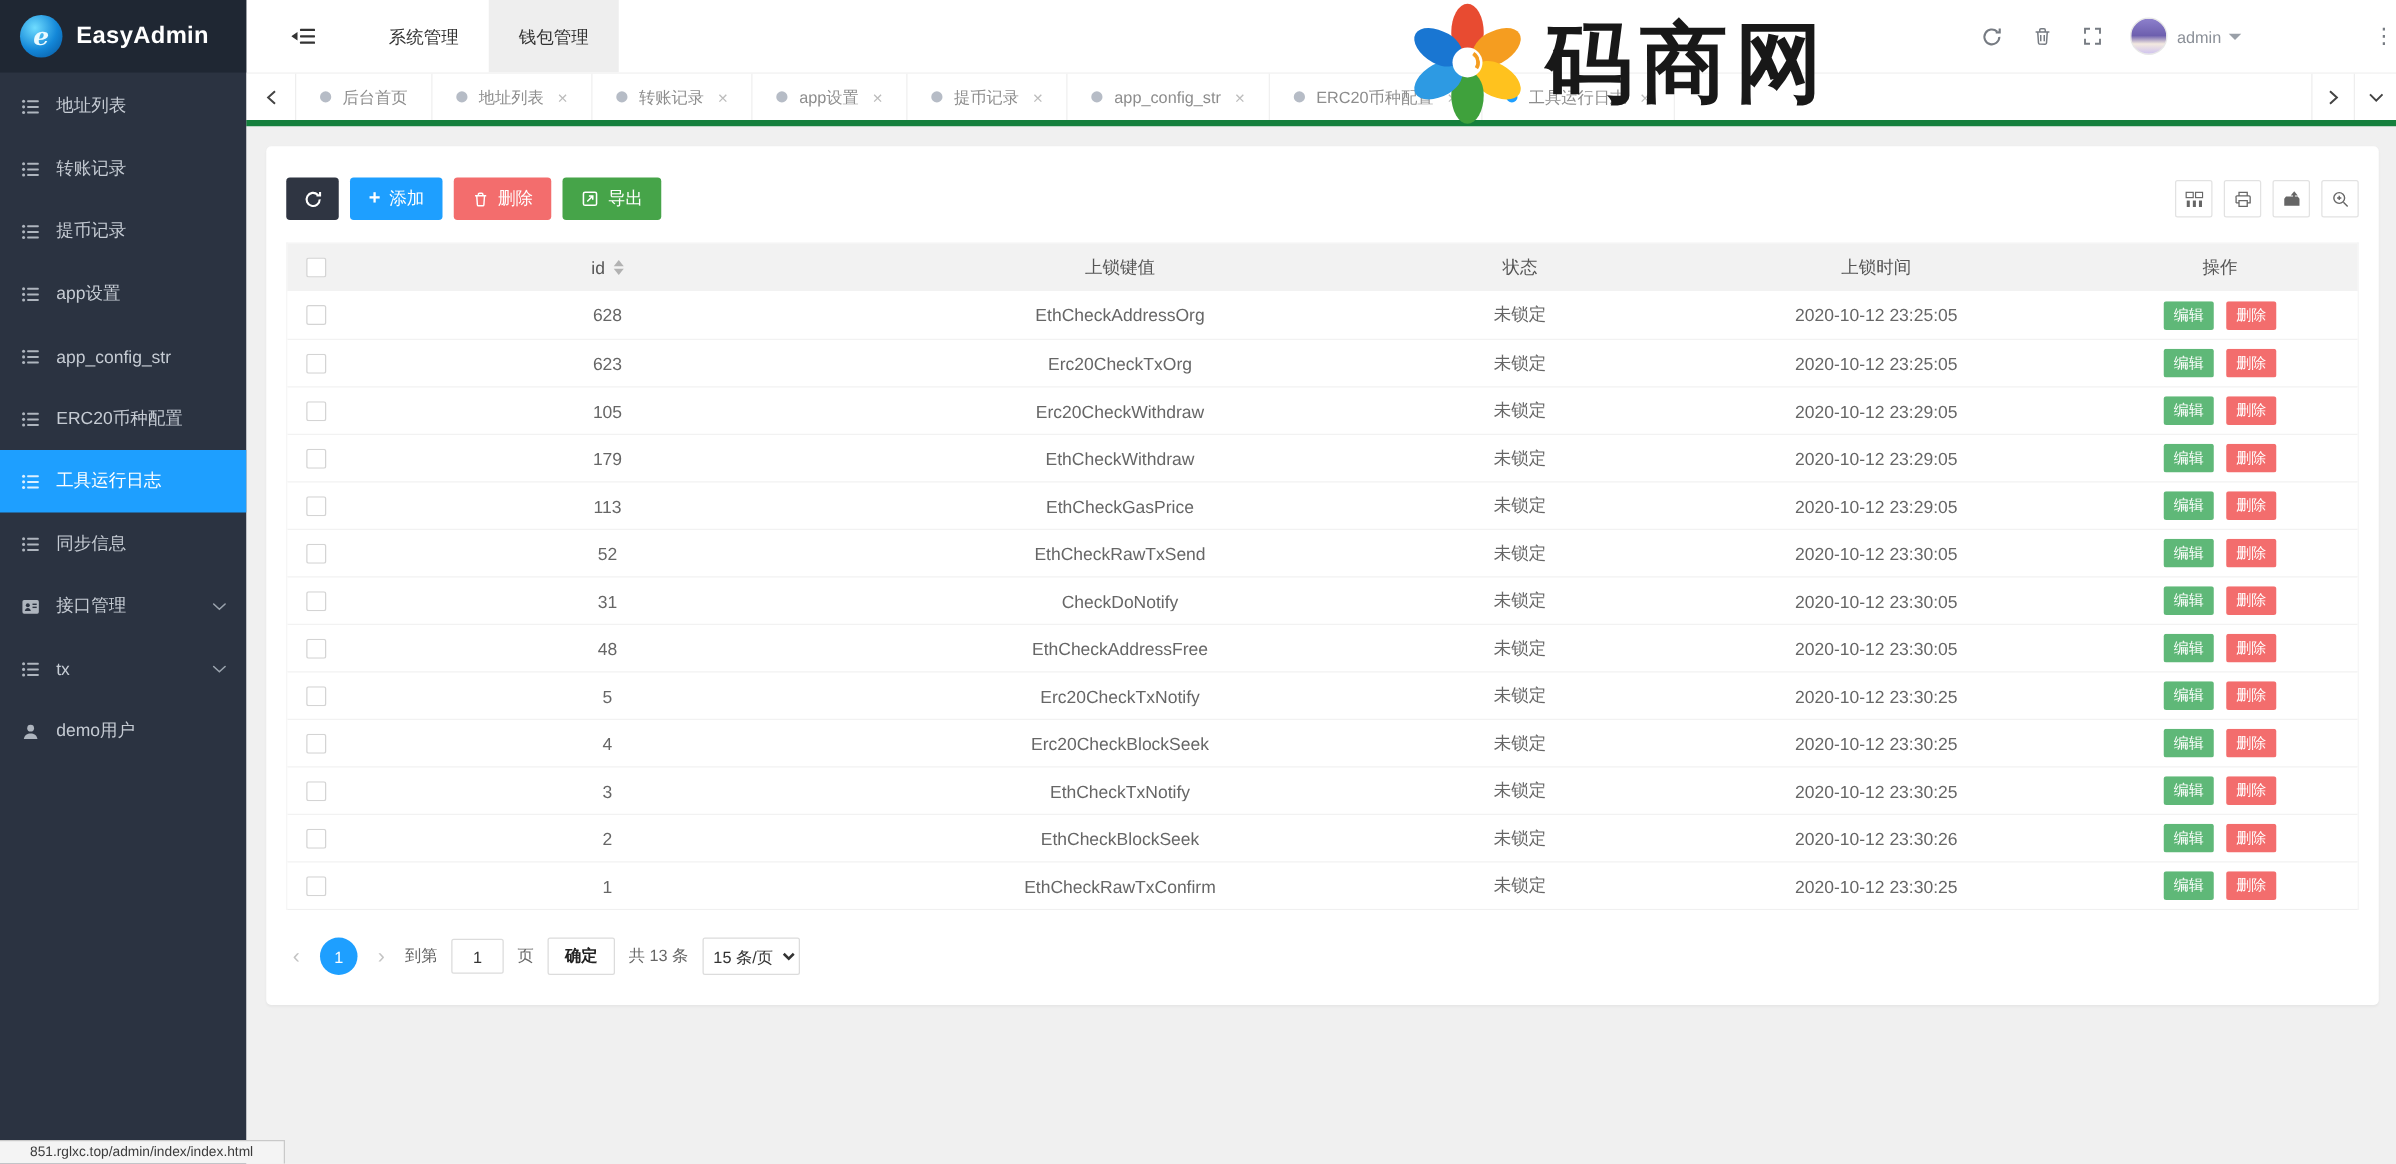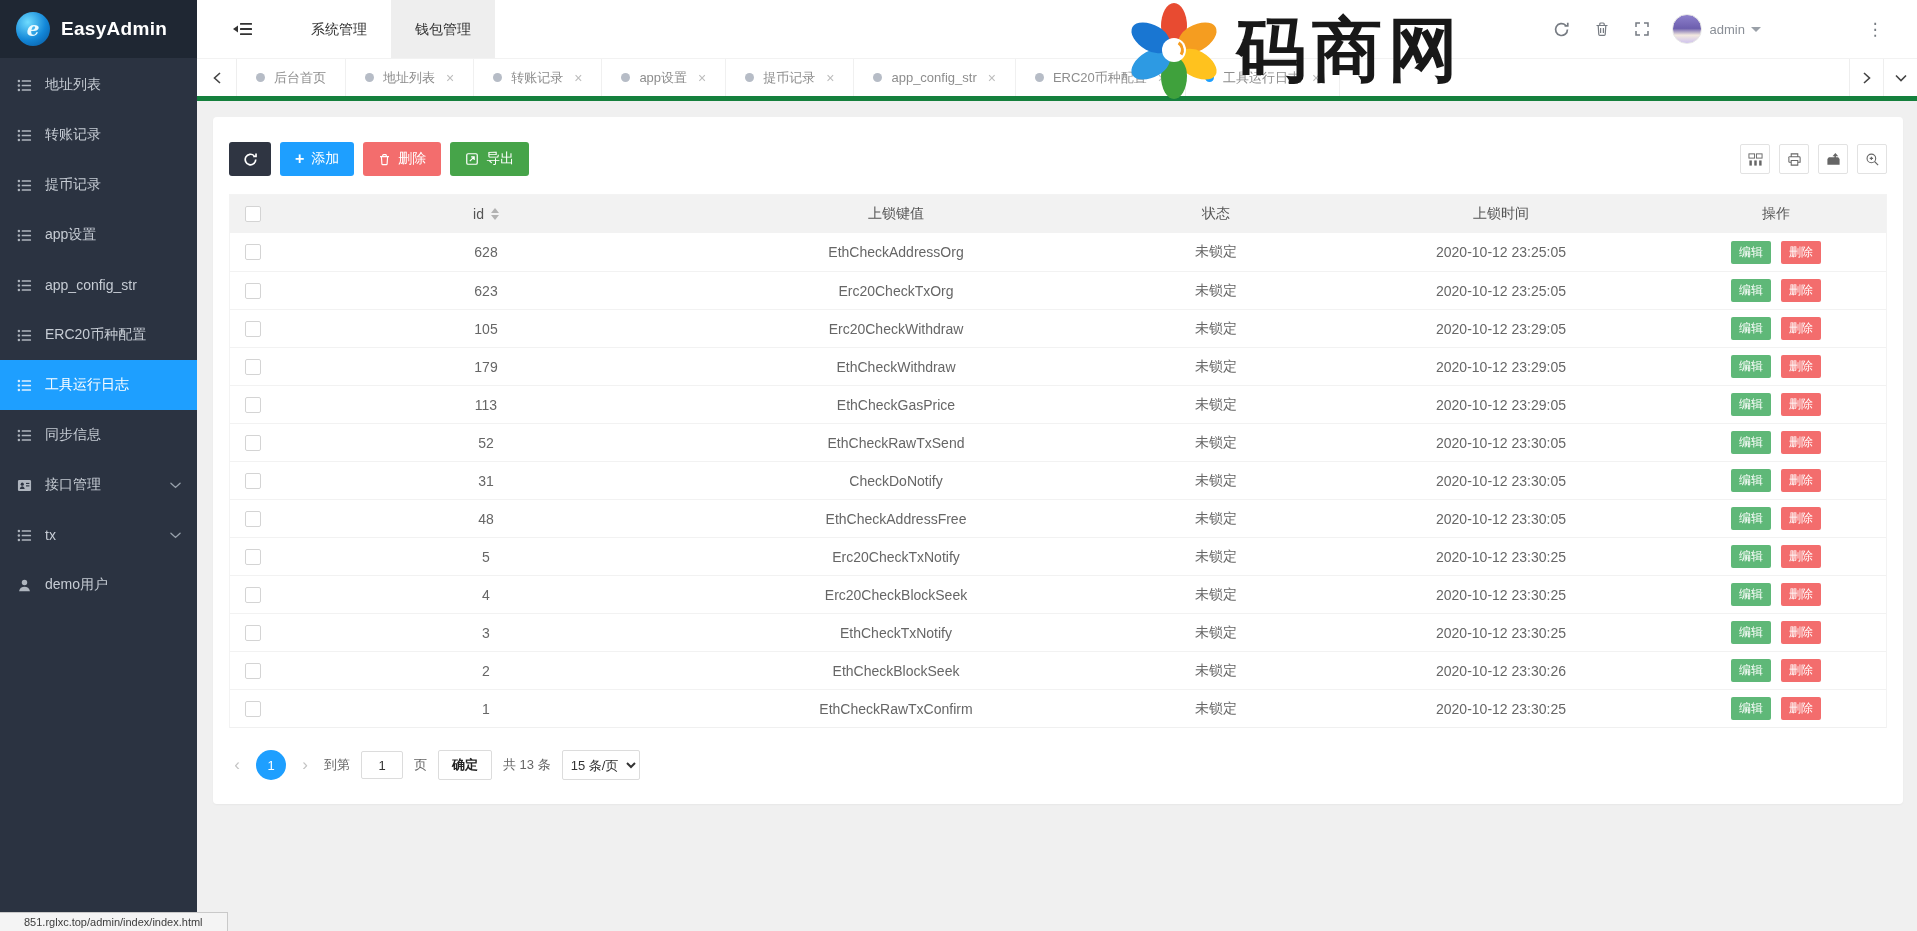--- a/index.html
+++ b/index.html
@@ -24,21 +24,21 @@
     color:#c6ccd4; font-size:14px; cursor:pointer; }
   .menu-item.active { background:#1E9FFF; color:#fff; }
   .mi { width:16px; height:16px; display:flex; align-items:center; justify-content:center; opacity:.85; }
   .menu-chevron { margin-left:auto; color:#9aa3ad; display:flex; }
 
   
   .header { position:absolute; left:197px; top:0; right:0; height:58px; background:#fff; display:flex; align-items:center; z-index:4; }
   .toggle-btn { width:90px; height:58px; display:flex; align-items:center; justify-content:center; color:#333; cursor:pointer; }
   .nav-item { height:58px; line-height:58px; padding:0 24px; font-size:14px; color:#333; cursor:pointer; white-space:nowrap; }
   .nav-item.active { background:#eeeeee; }
-  .header-right { margin-left:auto; display:flex; align-items:center; padding-right:32px; }
+  .header-right { margin-left:auto; display:flex; align-items:center; padding-right:0; }
   .hicon { width:40px; height:40px; display:flex; align-items:center; justify-content:center; color:#767b82; cursor:pointer; }
   .avatar { width:30px; height:30px; border-radius:50%; margin:0 8px 0 10px; cursor:pointer;
     background:linear-gradient(180deg,#8d80cc 0%,#6d5fae 48%,#f3e9e0 72%,#cfc3ee 100%); border:1px solid #e7e7e7; }
   .admin-name { font-size:13px; color:#8a8f97; cursor:pointer; }
   .caret-down { width:0; height:0; border-left:5px solid transparent; border-right:5px solid transparent;
     border-top:5px solid #9aa0a8; margin-left:6px; cursor:pointer; }
   .more-dots { margin-left:104px; font-size:17px; color:#767b82; cursor:pointer; width:20px; text-align:center; }
 
   
   .tabbar { position:absolute; left:197px; top:58px; right:0; height:43px; background:#fff;

